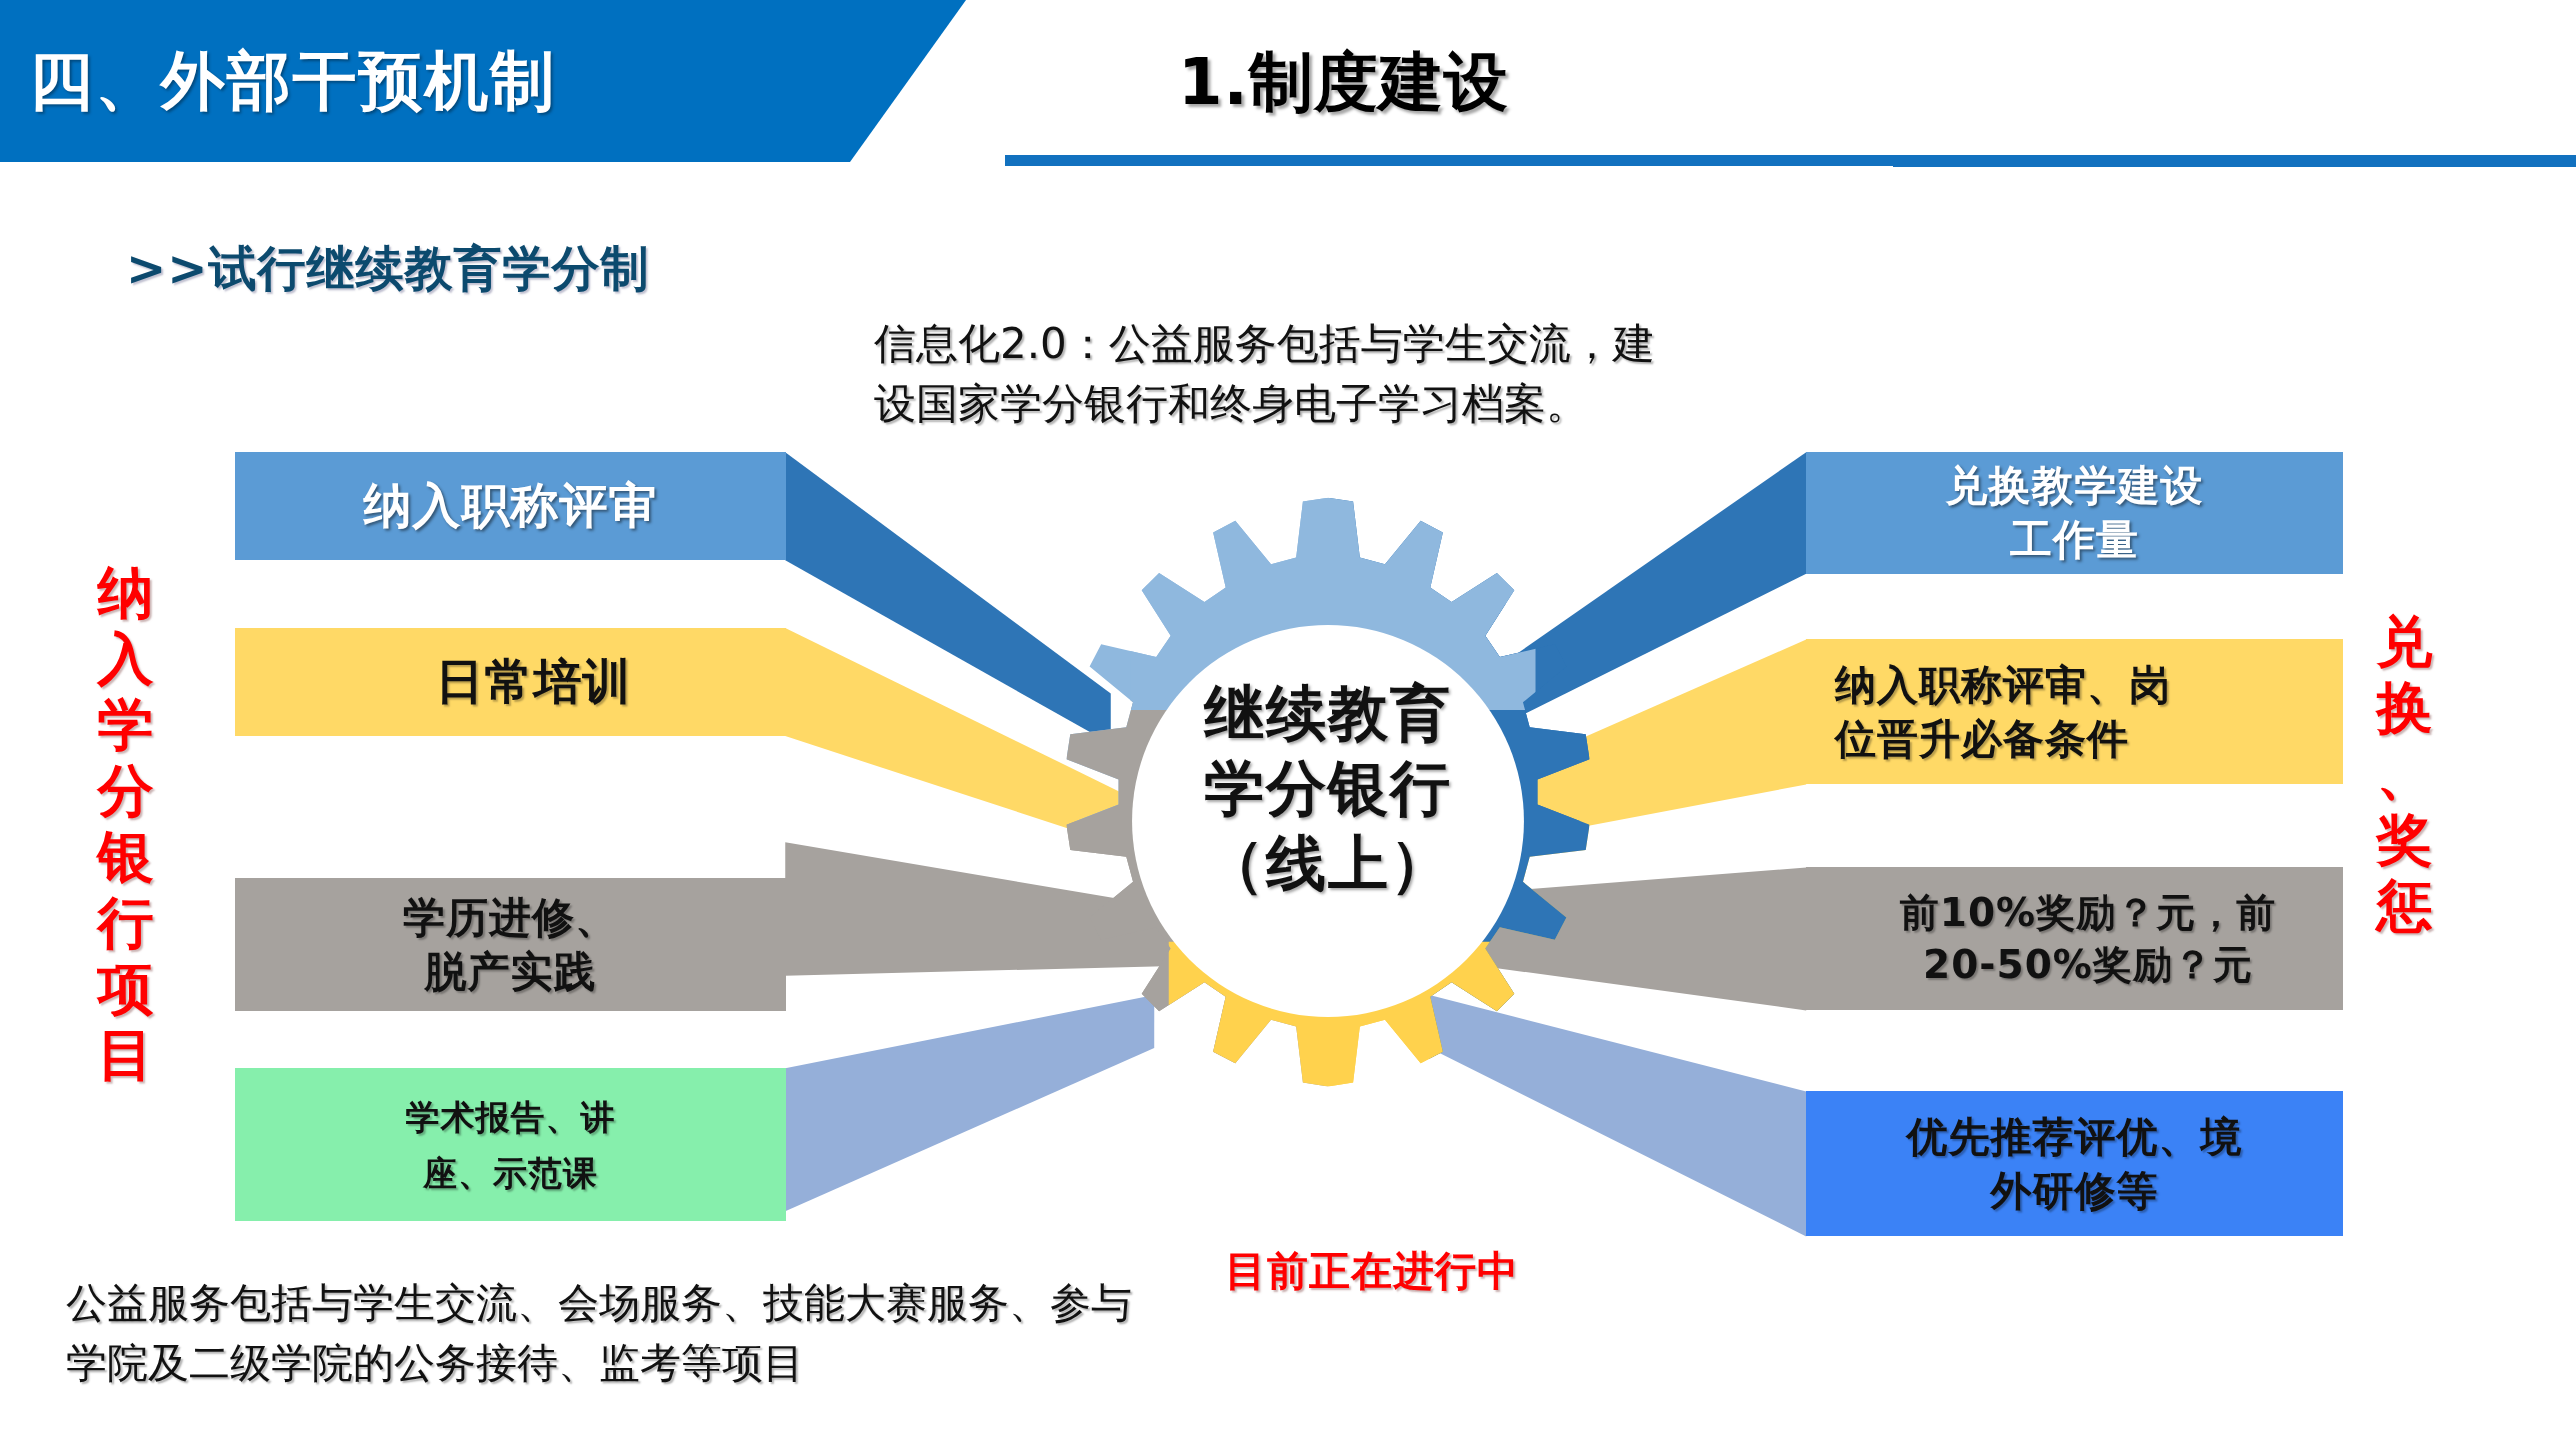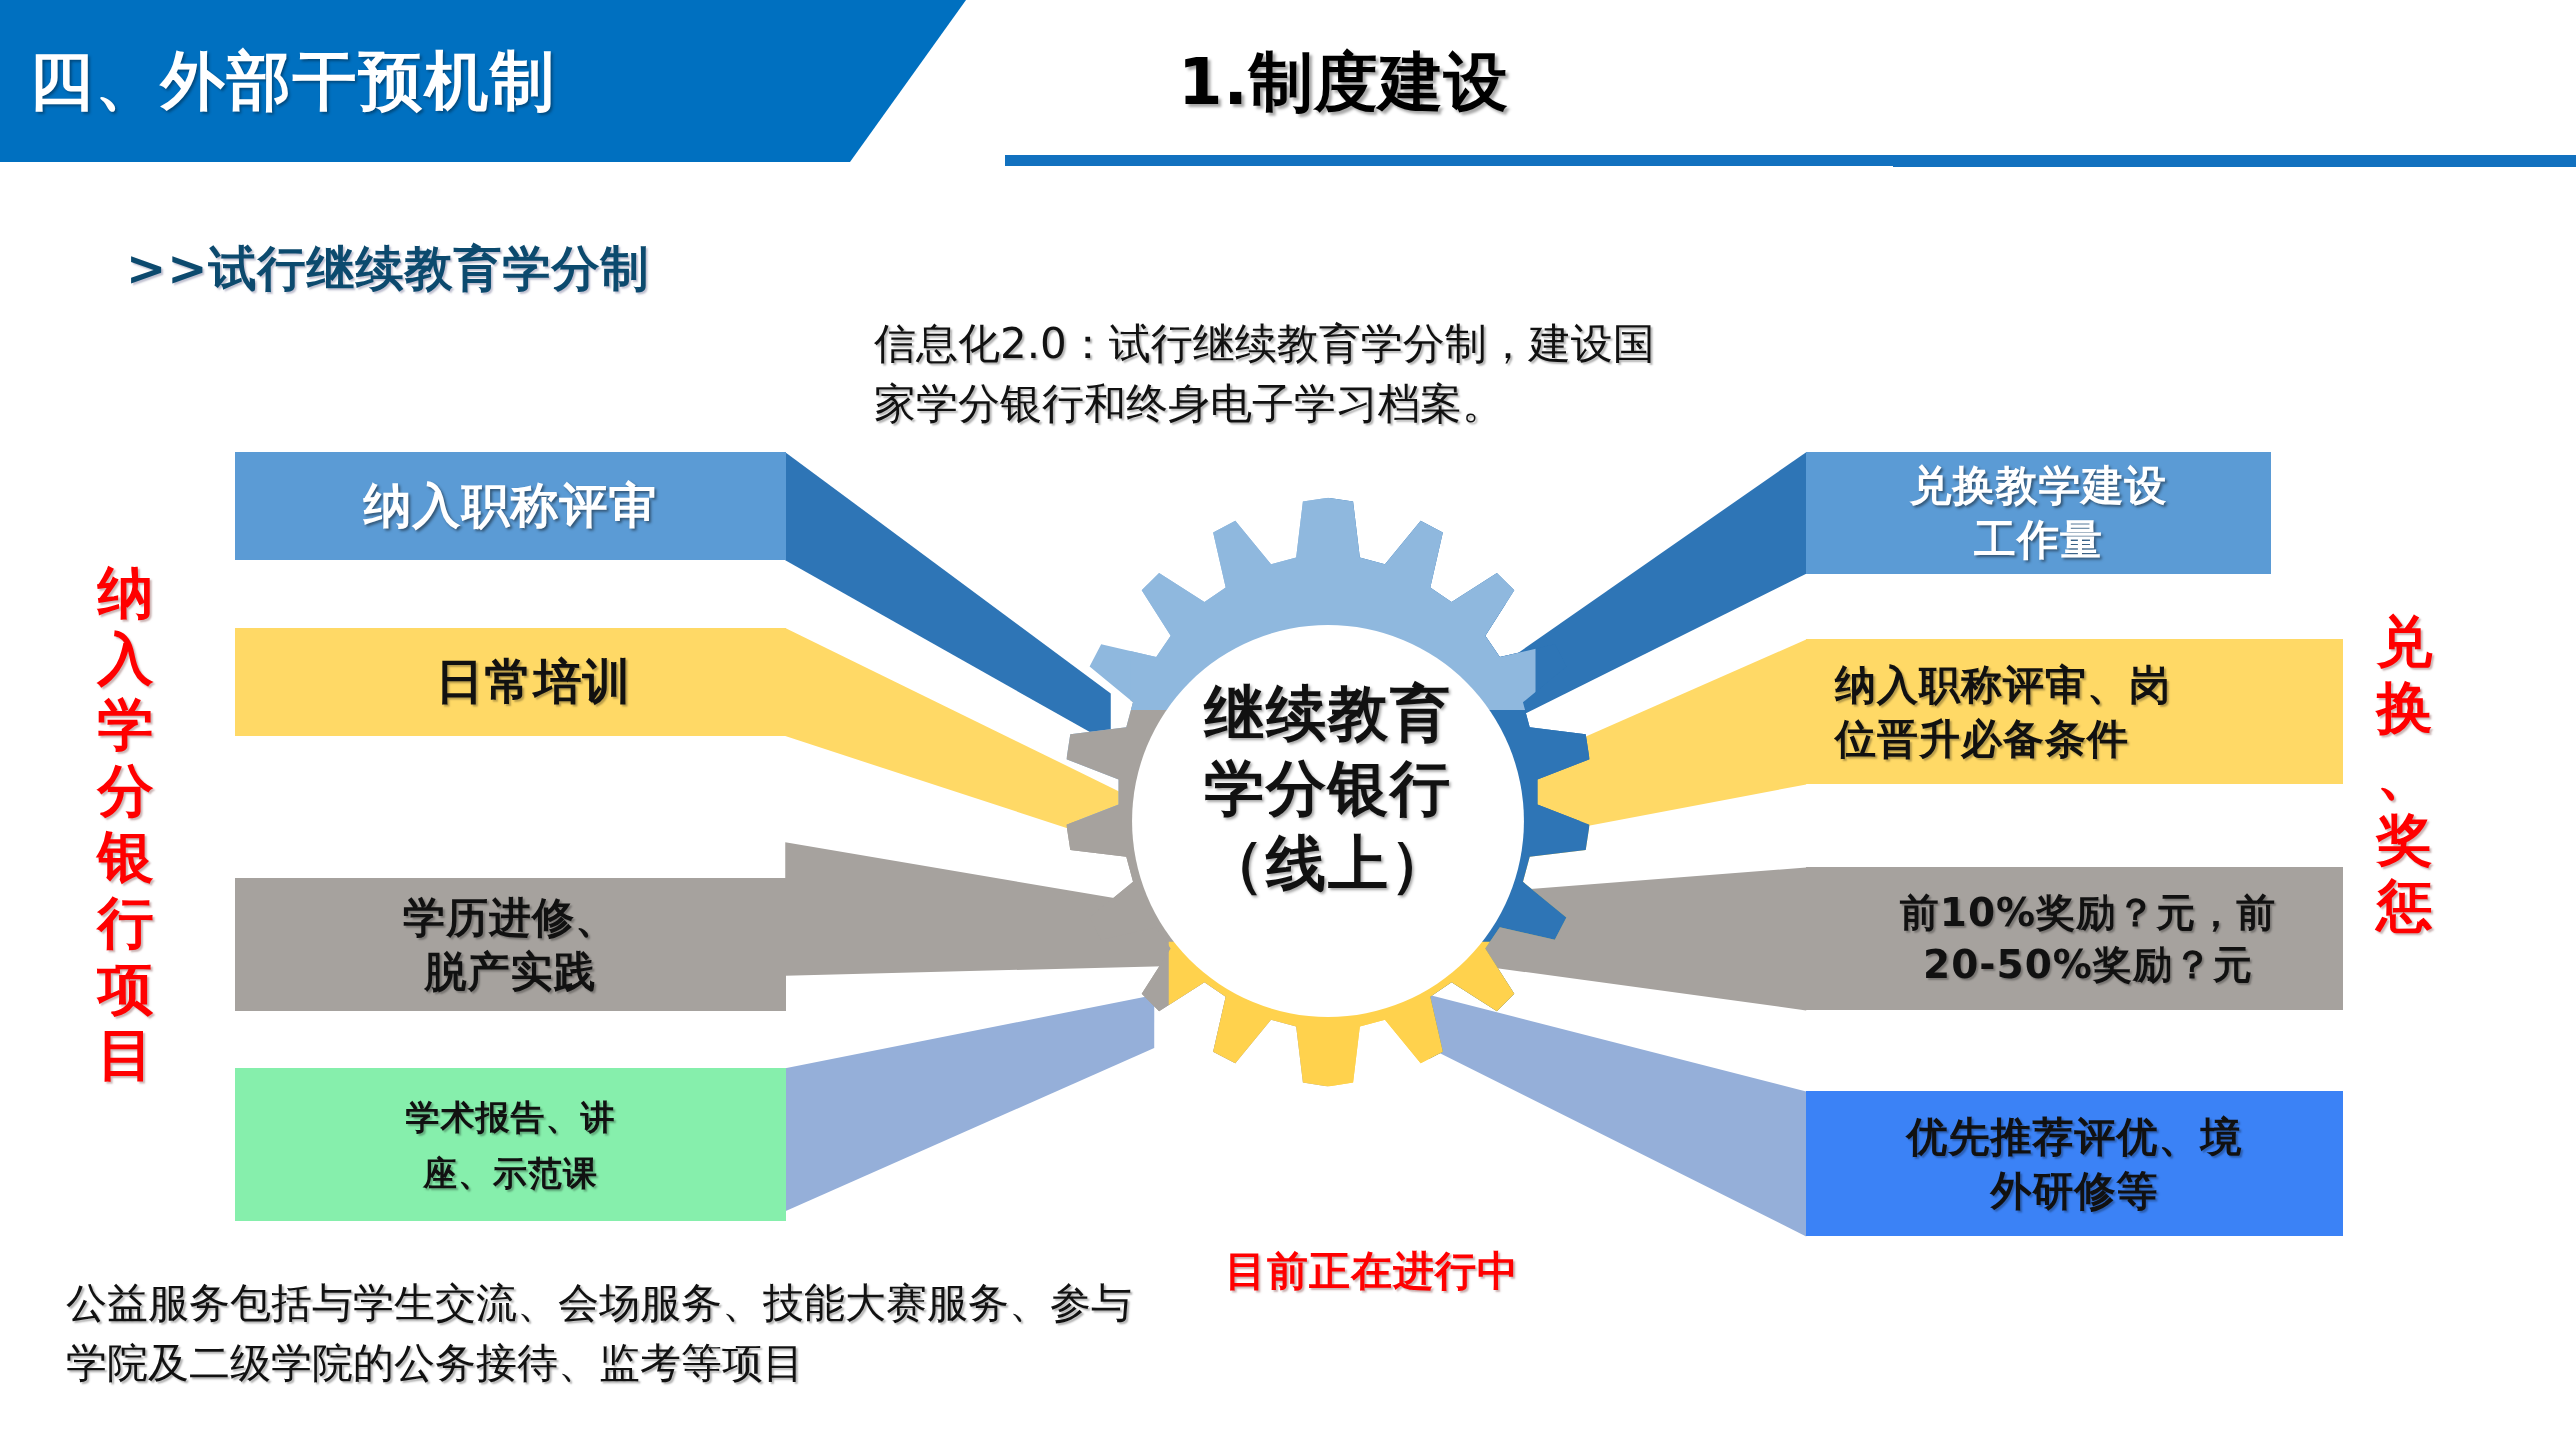--- a/index.html
+++ b/index.html
@@ -78,21 +78,21 @@
   #bar-l1{left:235px;top:452px;width:551px;height:108px;background:#5B9BD5;
           color:#fff;font-size:48px;}
   #bar-l2{left:235px;top:628px;width:551px;height:108px;background:#FFD966;
           color:#111;font-size:48px;padding-left:46px;}
   #bar-l3{left:235px;top:842px;width:551px;height:133px;background:#A6A29E;
           color:#111;font-size:42px;line-height:54px;margin-top:36px;}
   #bar-l4{left:235px;top:1068px;width:551px;height:153px;background:#86efac;
           color:#111;font-size:34px;line-height:56px;}
 
   
-  #bar-r1{left:1806px;top:452px;width:465px;height:122px;background:#5B9BD5;
+  #bar-r1{left:1806px;top:452px;width:537px;height:122px;background:#5B9BD5;
           color:#fff;font-size:42px;line-height:54px;}
   #bar-r2{left:1806px;top:639px;width:537px;height:145px;background:#FFD966;
           color:#111;font-size:41px;line-height:54px;text-align:left;
           justify-content:flex-start;padding-left:29px;}
   #bar-r3{left:1806px;top:867px;width:537px;height:143px;background:#A6A29E;
           color:#111;font-size:39px;line-height:52px;text-align:center;
           justify-content:flex-start;padding-left:27px;}
   #bar-r4{left:1806px;top:1091px;width:537px;height:145px;background:#3b82f6;
           color:#111;font-size:41px;line-height:54px;}
   .bar .txt{text-shadow:1.9px 1.9px 1.9px rgba(0,0,0,.28);}
@@ -125,21 +125,21 @@
 <div class="slide">
 
   <div class="hdr-blue"></div>
   <div class="hdr-title">四、外部干预机制</div>
   <div class="hdr-sub">1.制度建设</div>
   <div class="hdr-rule"></div>
   <div class="hdr-rule2"></div>
 
   <div class="sect-sub">&gt;&gt;试行继续教育学分制</div>
 
-  <div class="note-top">信息化2.0：试行继续教育学分制，建设国家学分银行和终身电子学习档案。</div>
+  <div class="note-top">信息化2.0：公益服务包括与学生交流，建设国家学分银行和终身电子学习档案。</div>
 
   <svg class="flows" viewBox="0 0 2667 1501">
 
     <polygon points="813,468 1150,718 1150,770 813,580" fill="#2E75B6"></polygon>
     <polygon points="813,650 1205,842 1205,890 813,762" fill="#FFD966"></polygon>
     <polygon points="813,872 1215,940 1215,1000 813,1010" fill="#A6A29E"></polygon>
     <polygon points="813,1106 1195,1030 1195,1085 813,1254" fill="#95AFD9"></polygon>
 
     <polygon points="1870,468 1520,712 1520,768 1870,594" fill="#2E75B6"></polygon>
     <polygon points="1870,662 1470,838 1470,888 1870,812" fill="#FFD966"></polygon>

